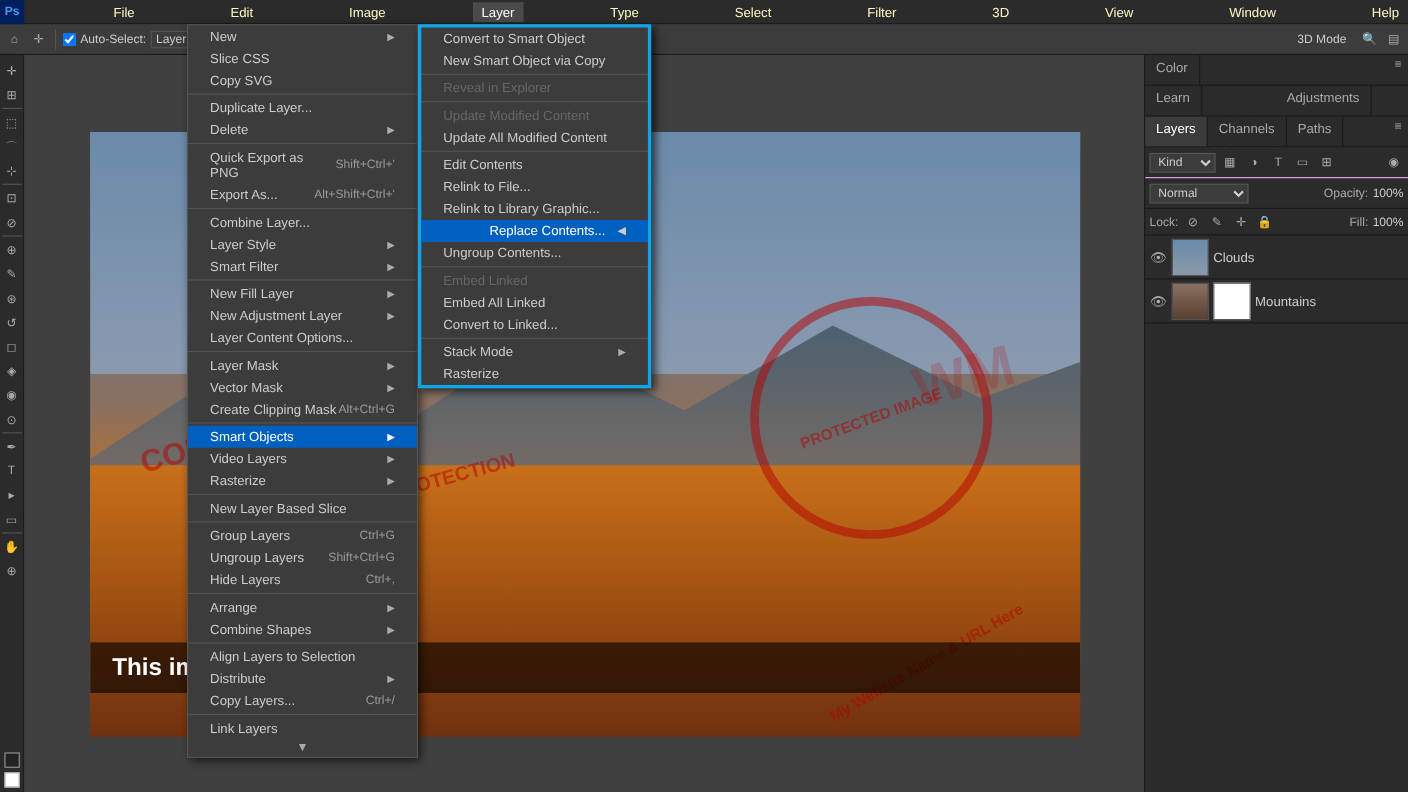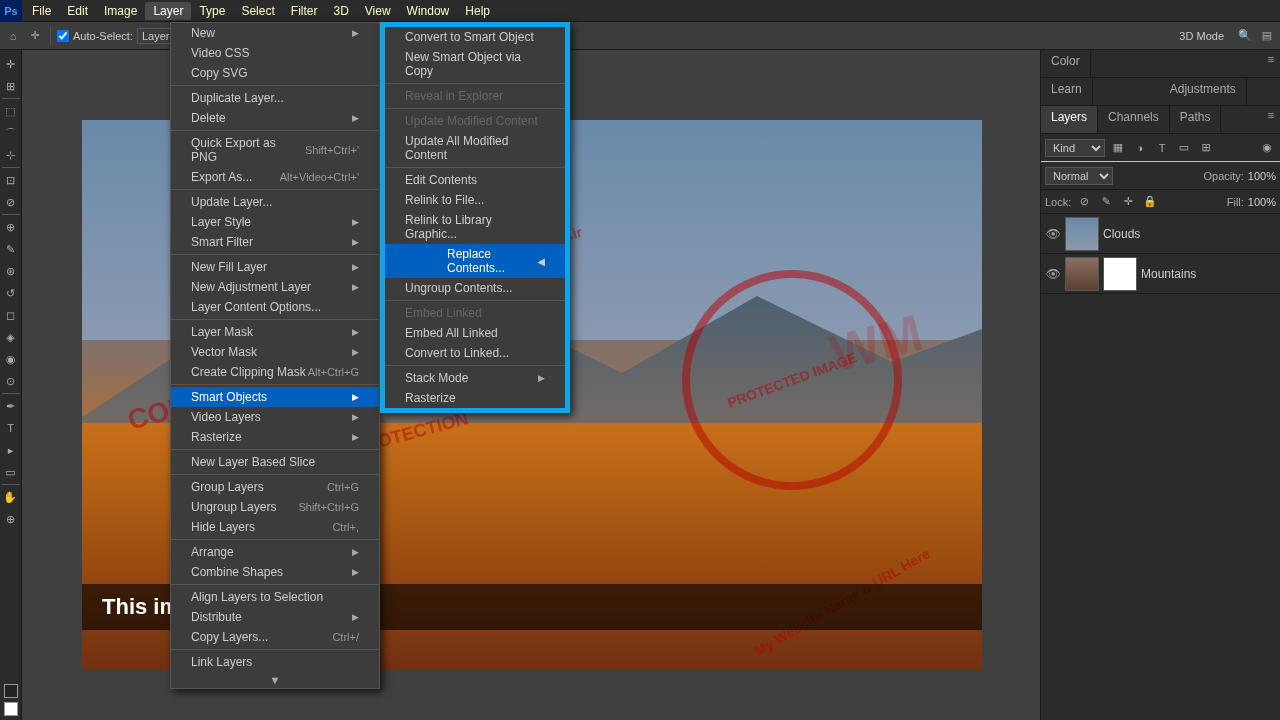--- a/index.html
+++ b/index.html
@@ -5,20 +5,21 @@
     * { margin: 0; padding: 0; box-sizing: border-box; }
     body { width: 1280px; height: 720px; overflow: hidden; background: #2b2b2b; font-family: 'Segoe UI', Arial, sans-serif; font-size: 12px; color: #ccc; }
 
     
     #menubar {
       height: 22px;
       background: #2b2b2b;
       display: flex;
       align-items: center;
       border-bottom: 1px solid #1a1a1a;
+      justify-content: space-between;
     }
     #menubar .app-icon {
       width: 22px; height: 22px;
       background: #001f5c;
       display: flex; align-items: center; justify-content: center;
       font-weight: bold; color: #4a9af5; font-size: 11px; margin-right: 2px;
     }
     #menubar .menu-item {
       padding: 2px 8px;
       color: #fef9c3;
@@ -161,21 +162,21 @@
       background: #2b2b2b;
     }
     #layers-blending {
       height: 28px;
       display: flex; align-items: center; gap: 4px;
       padding: 0 4px;
       border-bottom: 1px solid #1a1a1a;
     }
     .blend-select {
       background: #3c3c3c; color: #ccc; border: 1px solid #555;
-      font-size: 11px; padding: 1px 3px; width: 68px;
+      font-size: 11px; padding: 1px 3px; width: 90px;
     }
     .opacity-label { color: #aaa; font-size: 11px; }
     .opacity-val { color: #ccc; font-size: 11px; }
     #layers-lock {
       height: 24px;
       display: flex; align-items: center; gap: 4px;
       padding: 0 4px;
       border-bottom: 1px solid #1a1a1a;
       font-size: 11px;
     }
@@ -233,25 +234,26 @@
     .dropdown-item.highlighted { background: #0060c0; color: #fff; }
     .dropdown-item.disabled { color: #666; cursor: default; }
     .dropdown-item.has-arrow::after { content: '▶'; font-size: 9px; color: #aaa; }
     .dropdown-item.highlighted.has-arrow::after { color: #fff; }
     .dropdown-item .shortcut { color: #999; font-size: 11px; }
 
     
     #smart-objects-submenu {
       position: absolute;
       top: 22px; left: 380px;
-      width: 190px;
+      width: 212px;
       background: #3c3c3c;
-      border: 5px solid #0ea5e9;
+      border: 3px solid #0ea5e9;
       z-index: 1001;
       box-shadow: 3px 3px 8px rgba(0,0,0,0.7);
+      text-align: center;
     }
     .icon-btn {
       width: 18px; height: 18px;
       background: none; border: none;
       color: #aaa; cursor: pointer; font-size: 11px;
       display: flex; align-items: center; justify-content: center;
     }
   </style>
 </head>
 <body>
@@ -414,44 +416,44 @@
       </div>
     </div>
   </div>
 </div>
 
 <div id="layer-menu">
   <div class="dropdown-item has-arrow">
       <span>New</span>
     </div>
   <div class="dropdown-item">
-      <span>Video CSS</span>
+      <span>Slice CSS</span>
     </div>
   <div class="dropdown-item">
       <span>Copy SVG</span>
     </div>
   <div class="menu-section-divider"></div>
   <div class="dropdown-item">
       <span>Duplicate Layer...</span>
     </div>
   <div class="dropdown-item has-arrow">
       <span>Delete</span>
     </div>
   <div class="menu-section-divider"></div>
   <div class="dropdown-item">
       <span>Quick Export as PNG</span>
       <span class="shortcut">Shift+Ctrl+'</span>
     </div>
   <div class="dropdown-item">
       <span>Export As...</span>
-      <span class="shortcut">Alt+Video+Ctrl+'</span>
-    </div>
-  <div class="menu-section-divider"></div>
-  <div class="dropdown-item">
-      <span>Update Layer...</span>
+      <span class="shortcut">Alt+Shift+Ctrl+'</span>
+    </div>
+  <div class="menu-section-divider"></div>
+  <div class="dropdown-item">
+      <span>Combine Layer...</span>
     </div>
   <div class="dropdown-item has-arrow">
       <span>Layer Style</span>
     </div>
   <div class="dropdown-item has-arrow">
       <span>Smart Filter</span>
     </div>
   <div class="menu-section-divider"></div>
   <div class="dropdown-item has-arrow">
       <span>New Fill Layer</span>

